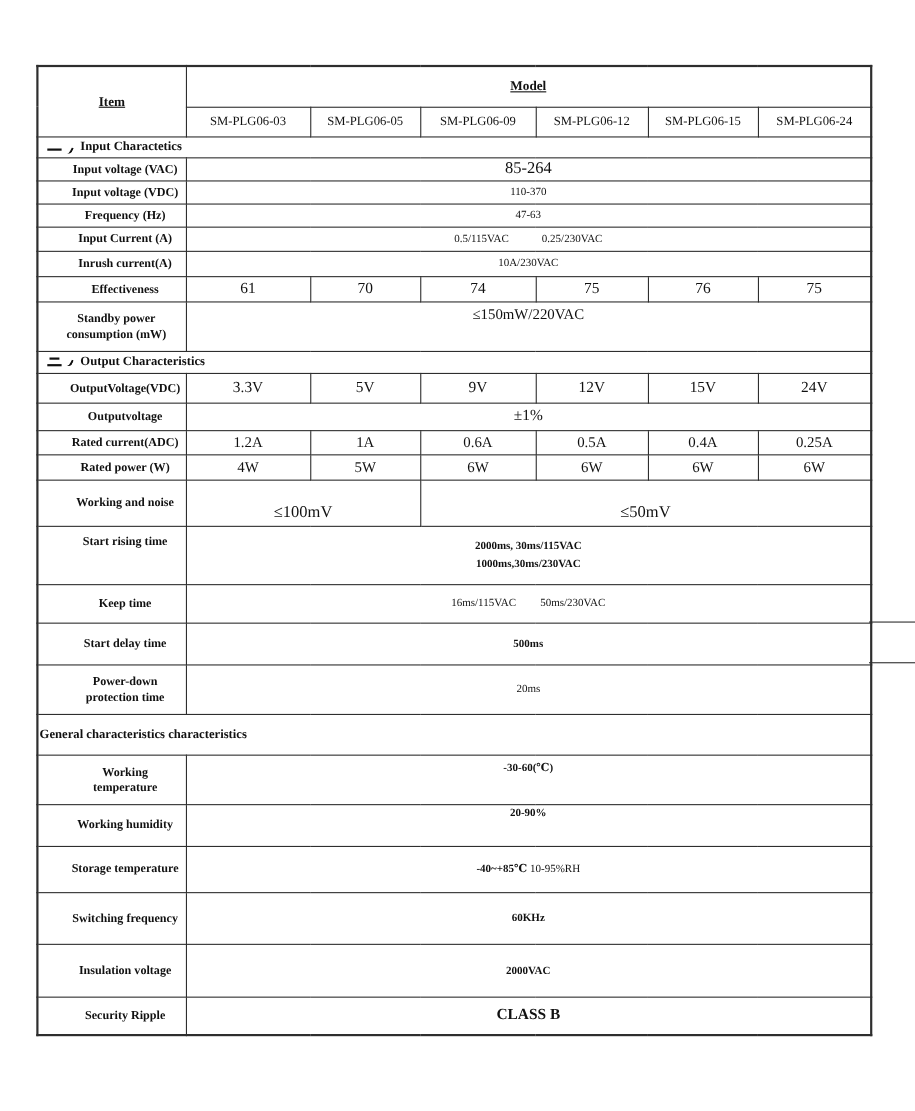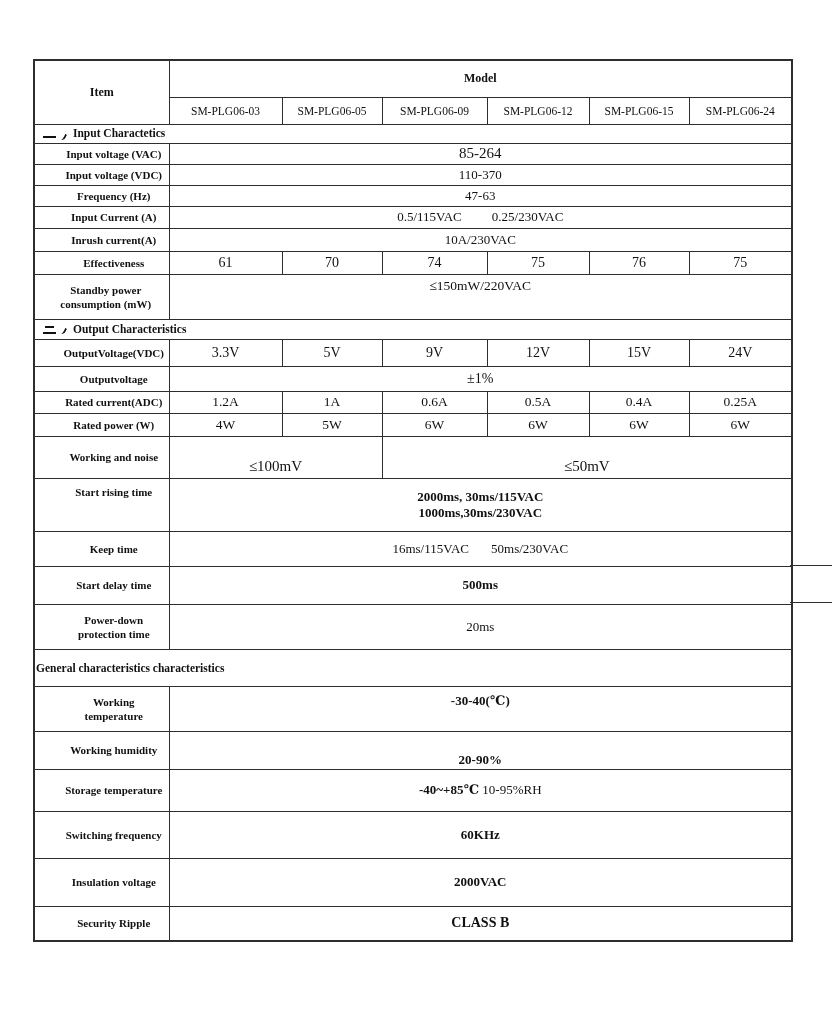--- a/index.html
+++ b/index.html
@@ -14,32 +14,32 @@
     position:absolute; left:33px; top:59px; width:758px;
     border-collapse:collapse; table-layout:fixed;
     border:2px solid #2e2e2e;
   }
   td {
     border:1px solid #2e2e2e; padding:0; text-align:center;
     vertical-align:middle; overflow:hidden;
   }
 
   .lbl   { font-weight:bold; font-size:11px; line-height:14px;padding-left:24px; }
-  .hdr   { font-weight:bold; font-size:12px; }
+  .hdr   { font-weight:bold; font-size:12px;text-decoration:underline; }
   .mdl   { font-size:11.5px;margin-top:48px; }
-  .val   { font-size:13px; }
+  .val   { font-size:10px; }
   .val-md{ font-size:13.5px; }
   .val-lg{ font-size:15px; }
   .val-xl{ font-size:14px; }
   .b     { font-weight:bold; }
   .v-top { vertical-align:top; }
   .v-bot { vertical-align:bottom; padding-bottom:3px;margin-top:36px; }
   .pt3   { padding-top:3px; }
   .pt6   { padding-top:6px; }
-  .pt2   { padding-top:20px; }
+  .pt2   { padding-top:2px; }
   .left  { text-align:center; }
   .pl8   { padding-left:8px; }
   .gap-wide  { display:inline-block; width:30px; }
   .gap-mid   { display:inline-block; width:22px; }
 
   .sec { text-align:left; font-weight:bold; font-size:11.5px; padding-left:8px; }
   .sec-general { padding-left:1px; font-size:11.5px; }
 
   
   .sec-marker { display:inline-flex; align-items:center; margin-right:7px; vertical-align:-1px; }
@@ -212,21 +212,21 @@
 
     <tr style="height:37px">
       <td colspan="7" class="sec sec-general">General characteristics characteristics</td>
     </tr>
 
     <tr style="height:45px">
       <td class="lbl">
         <span>Working</span><br>
         <span>temperature</span>
       </td>
-      <td colspan="6" class="val b v-top pt6">-30-40(℃)</td>
+      <td colspan="6" class="val b v-top pt6">-30-60(℃)</td>
     </tr>
     <tr style="height:38px">
       <td class="lbl">Working humidity</td>
       <td colspan="6" class="val b v-top pt2">20-90%</td>
     </tr>
     <tr style="height:42px">
       <td class="lbl">Storage temperature</td>
       <td colspan="6" class="val">
         <span class="b">-40~+85℃</span>&nbsp;<span>10-95%RH</span>
       </td>

